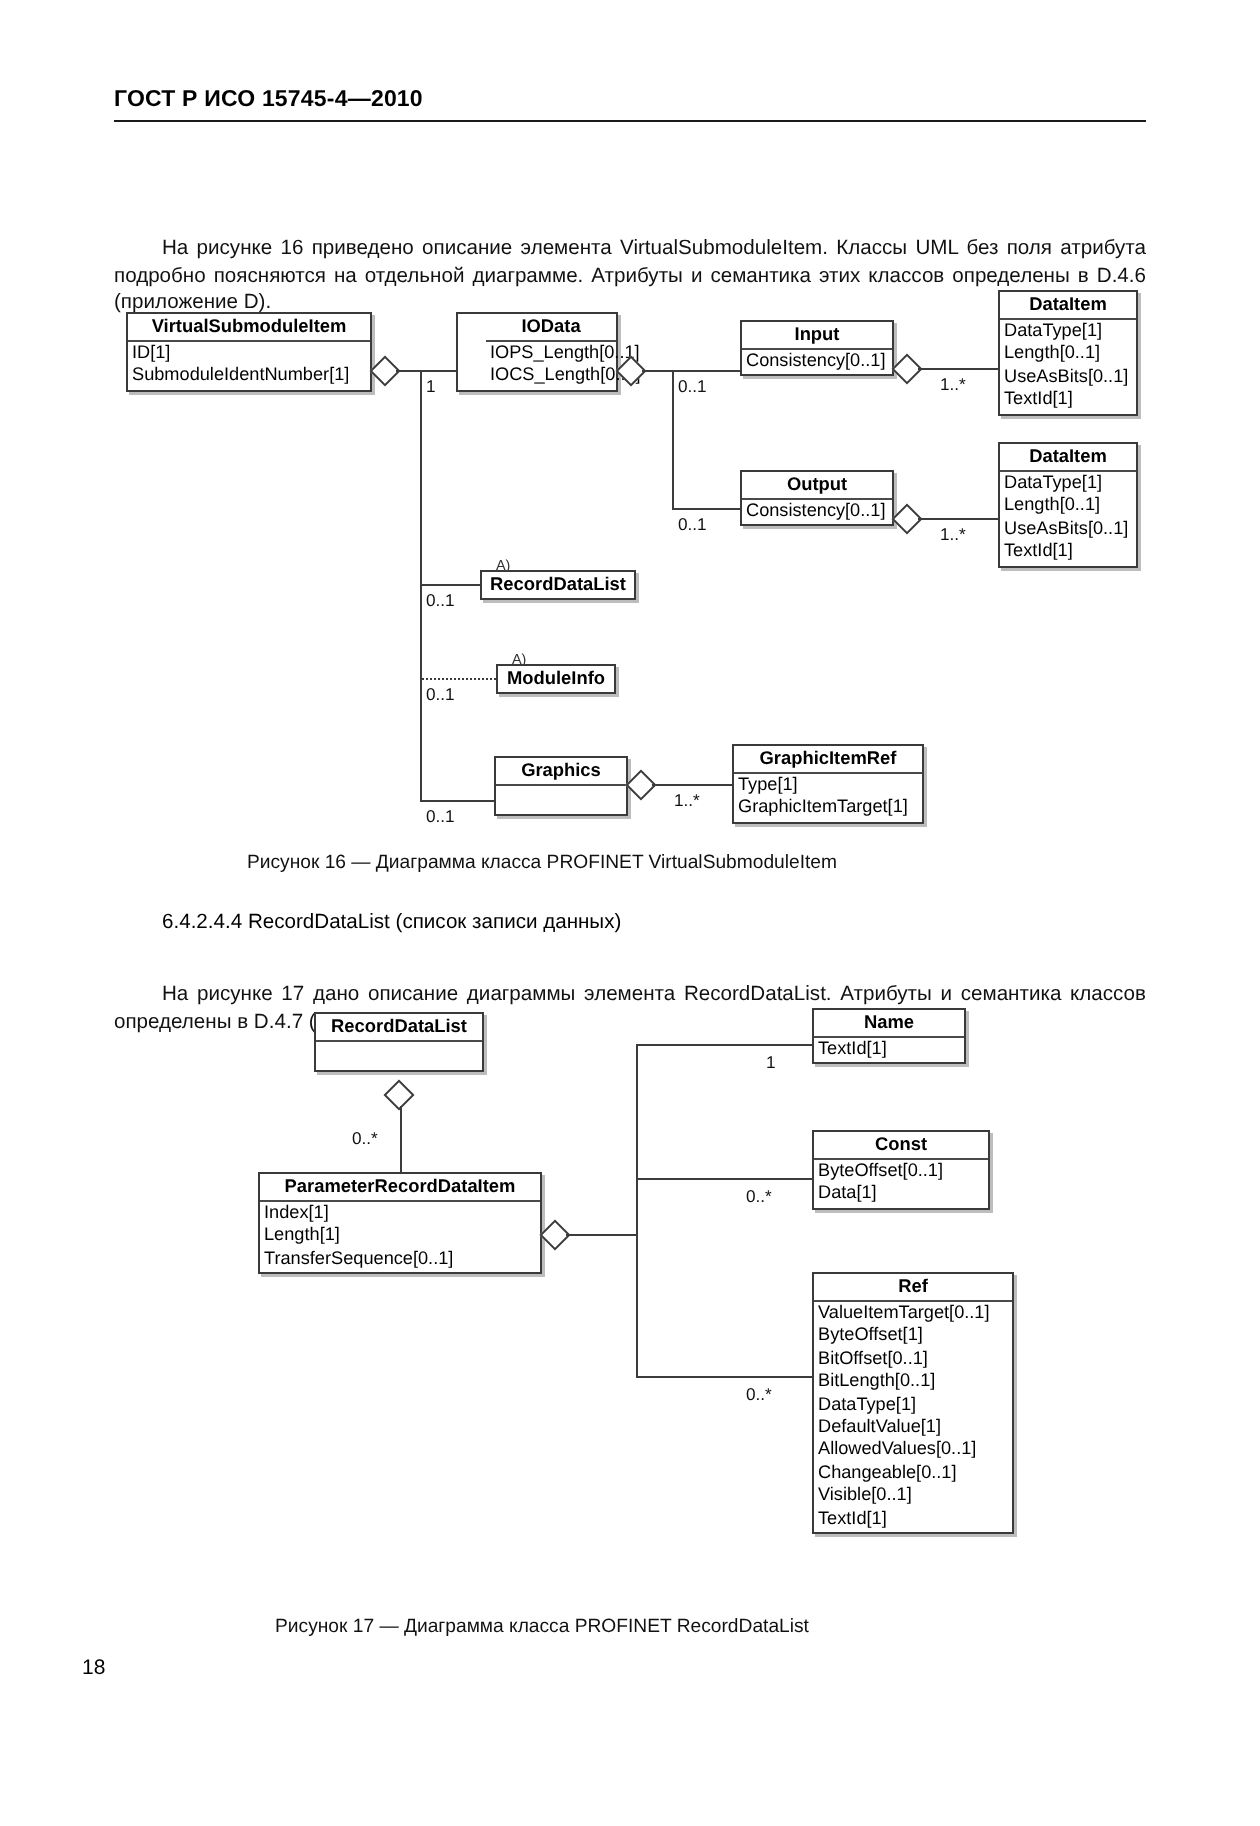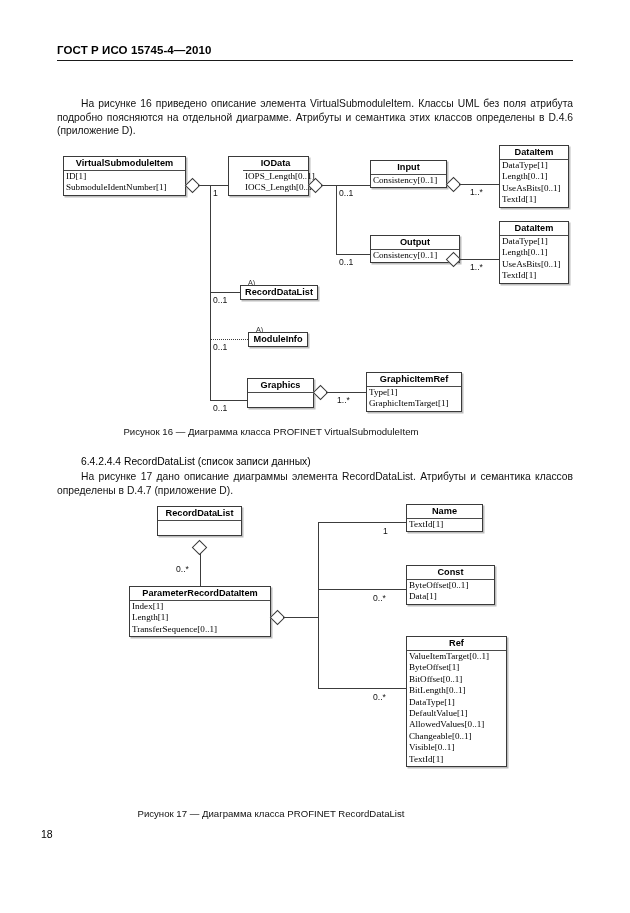--- a/index.html
+++ b/index.html
@@ -21,20 +21,21 @@
   .header-rule{
     position:absolute;left:57px;top:60px;width:516px;height:1px;background:#1a1a1a;
   }
 
   
   .para{
     position:absolute;
     font-size:10.3px;line-height:13.6px;
     text-align:justify;
     color:#111;
+    margin-top:21px;
   }
   .para .ind{display:inline-block;width:24px;}
 
   .clause{position:absolute;font-size:10.3px;}
   .clause .ind{display:inline-block;width:24px;}
 
   
   .fig-caption{
     position:absolute;width:542px;text-align:center;
     font-size:9.6px;color:#111;
@@ -57,21 +58,21 @@
     font-size:9.2px;font-weight:bold;text-align:center;
     padding:1px 3px 1px 3px;
     border-bottom:1px solid #4a4a4a;
     line-height:11px;
     white-space:nowrap;
   }
   .cls .attrs{
     font-size:9.1px;line-height:11.4px;
     padding:0px 2px 1px 2px;
   }
-  .cls .attrs div{white-space:nowrap;font-family:Liberation Serif, serif;}
+  .cls .attrs div{white-space:nowrap;}
   .cls .attrs.empty{height:13px;}
 
   
   .ln{position:absolute;background:#3c3c3c;}
   .ln.h{height:1px;}
   .ln.v{width:1px;}
   .dln{position:absolute;height:0;border-top:1px dotted #3c3c3c;}
 
   
   .dia{
@@ -138,21 +139,21 @@
     <div class="cls" style="left:370px;top:160px;width:77px;">
       <div class="title">Input</div>
       <div class="attrs">
         <div>Consistency[0..1]</div>
       </div>
     </div>
     <div class="dia" style="left:448px;top:179px;"></div>
     <div class="ln h" style="left:459px;top:184px;width:40px;"></div>
     <div class="mult" style="left:470px;top:187px;">1..*</div>
 
-    <div class="cls" style="left:370px;top:235px;width:90px;">
+    <div class="cls" style="left:370px;top:235px;width:77px;">
       <div class="title">Output</div>
       <div class="attrs">
         <div>Consistency[0..1]</div>
       </div>
     </div>
     <div class="dia" style="left:448px;top:254px;"></div>
     <div class="ln h" style="left:459px;top:259px;width:40px;"></div>
     <div class="mult" style="left:470px;top:262px;">1..*</div>
 
     <div class="cls" style="left:499px;top:145px;width:70px;">

